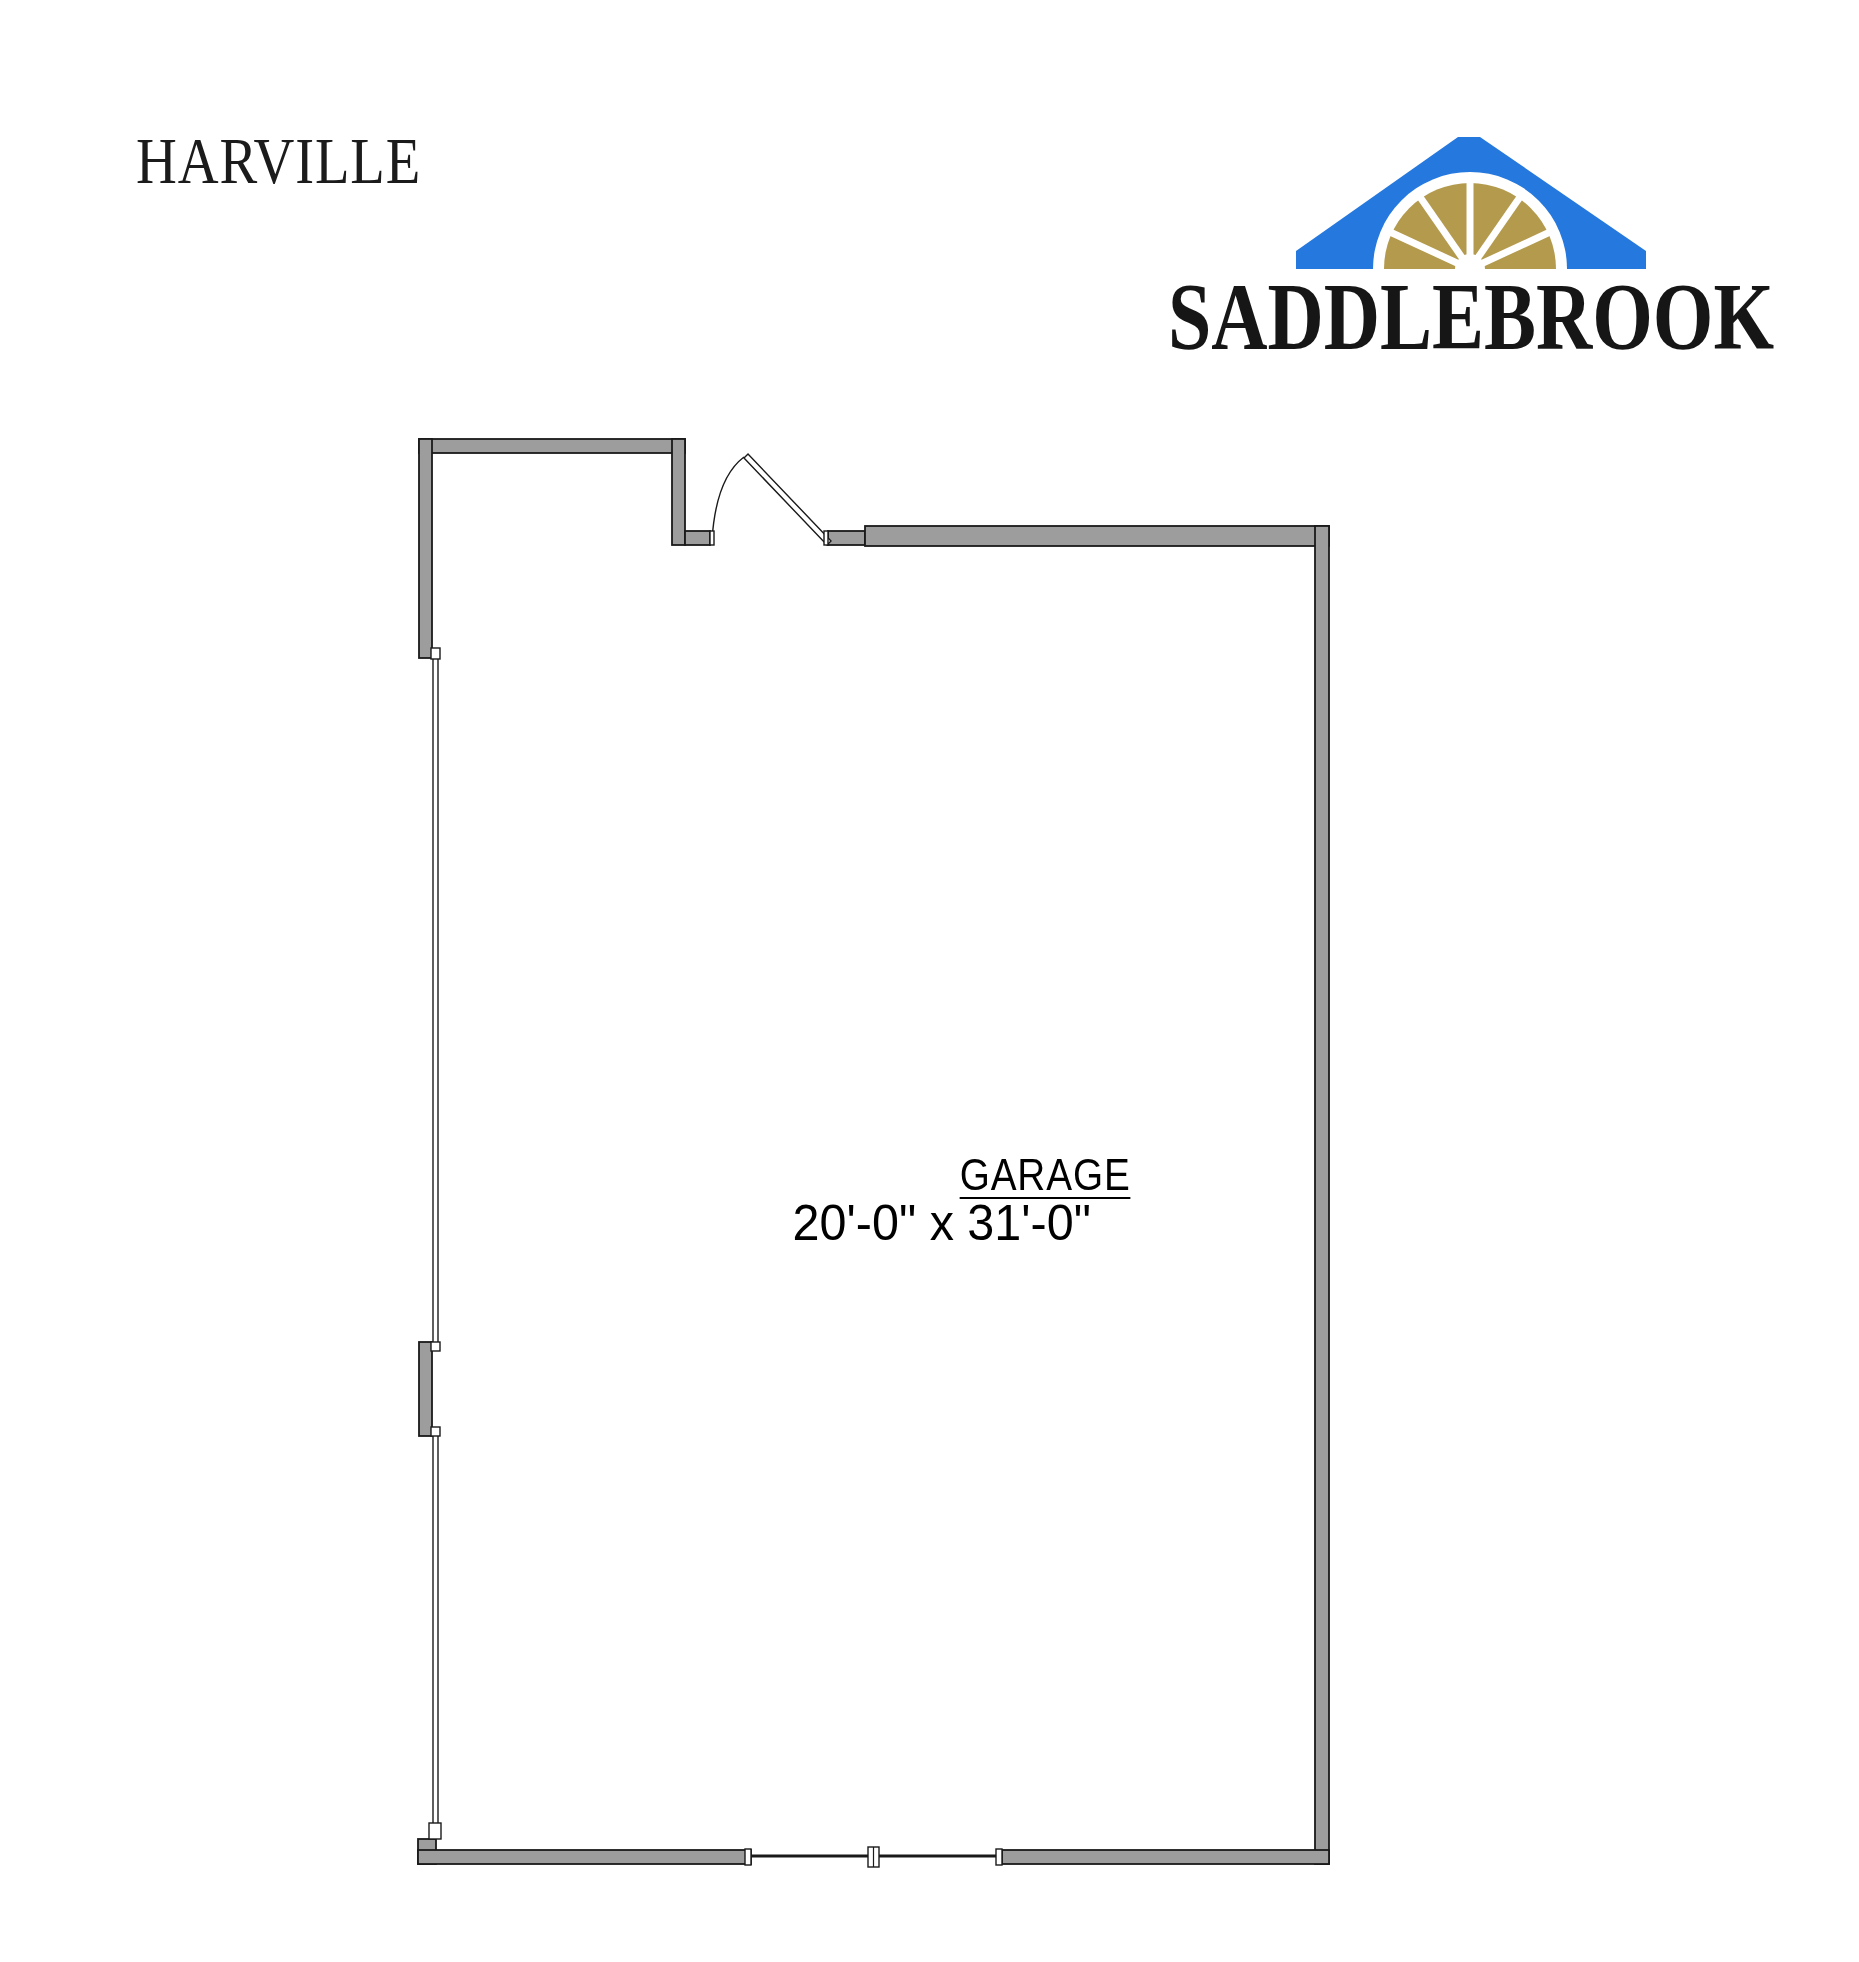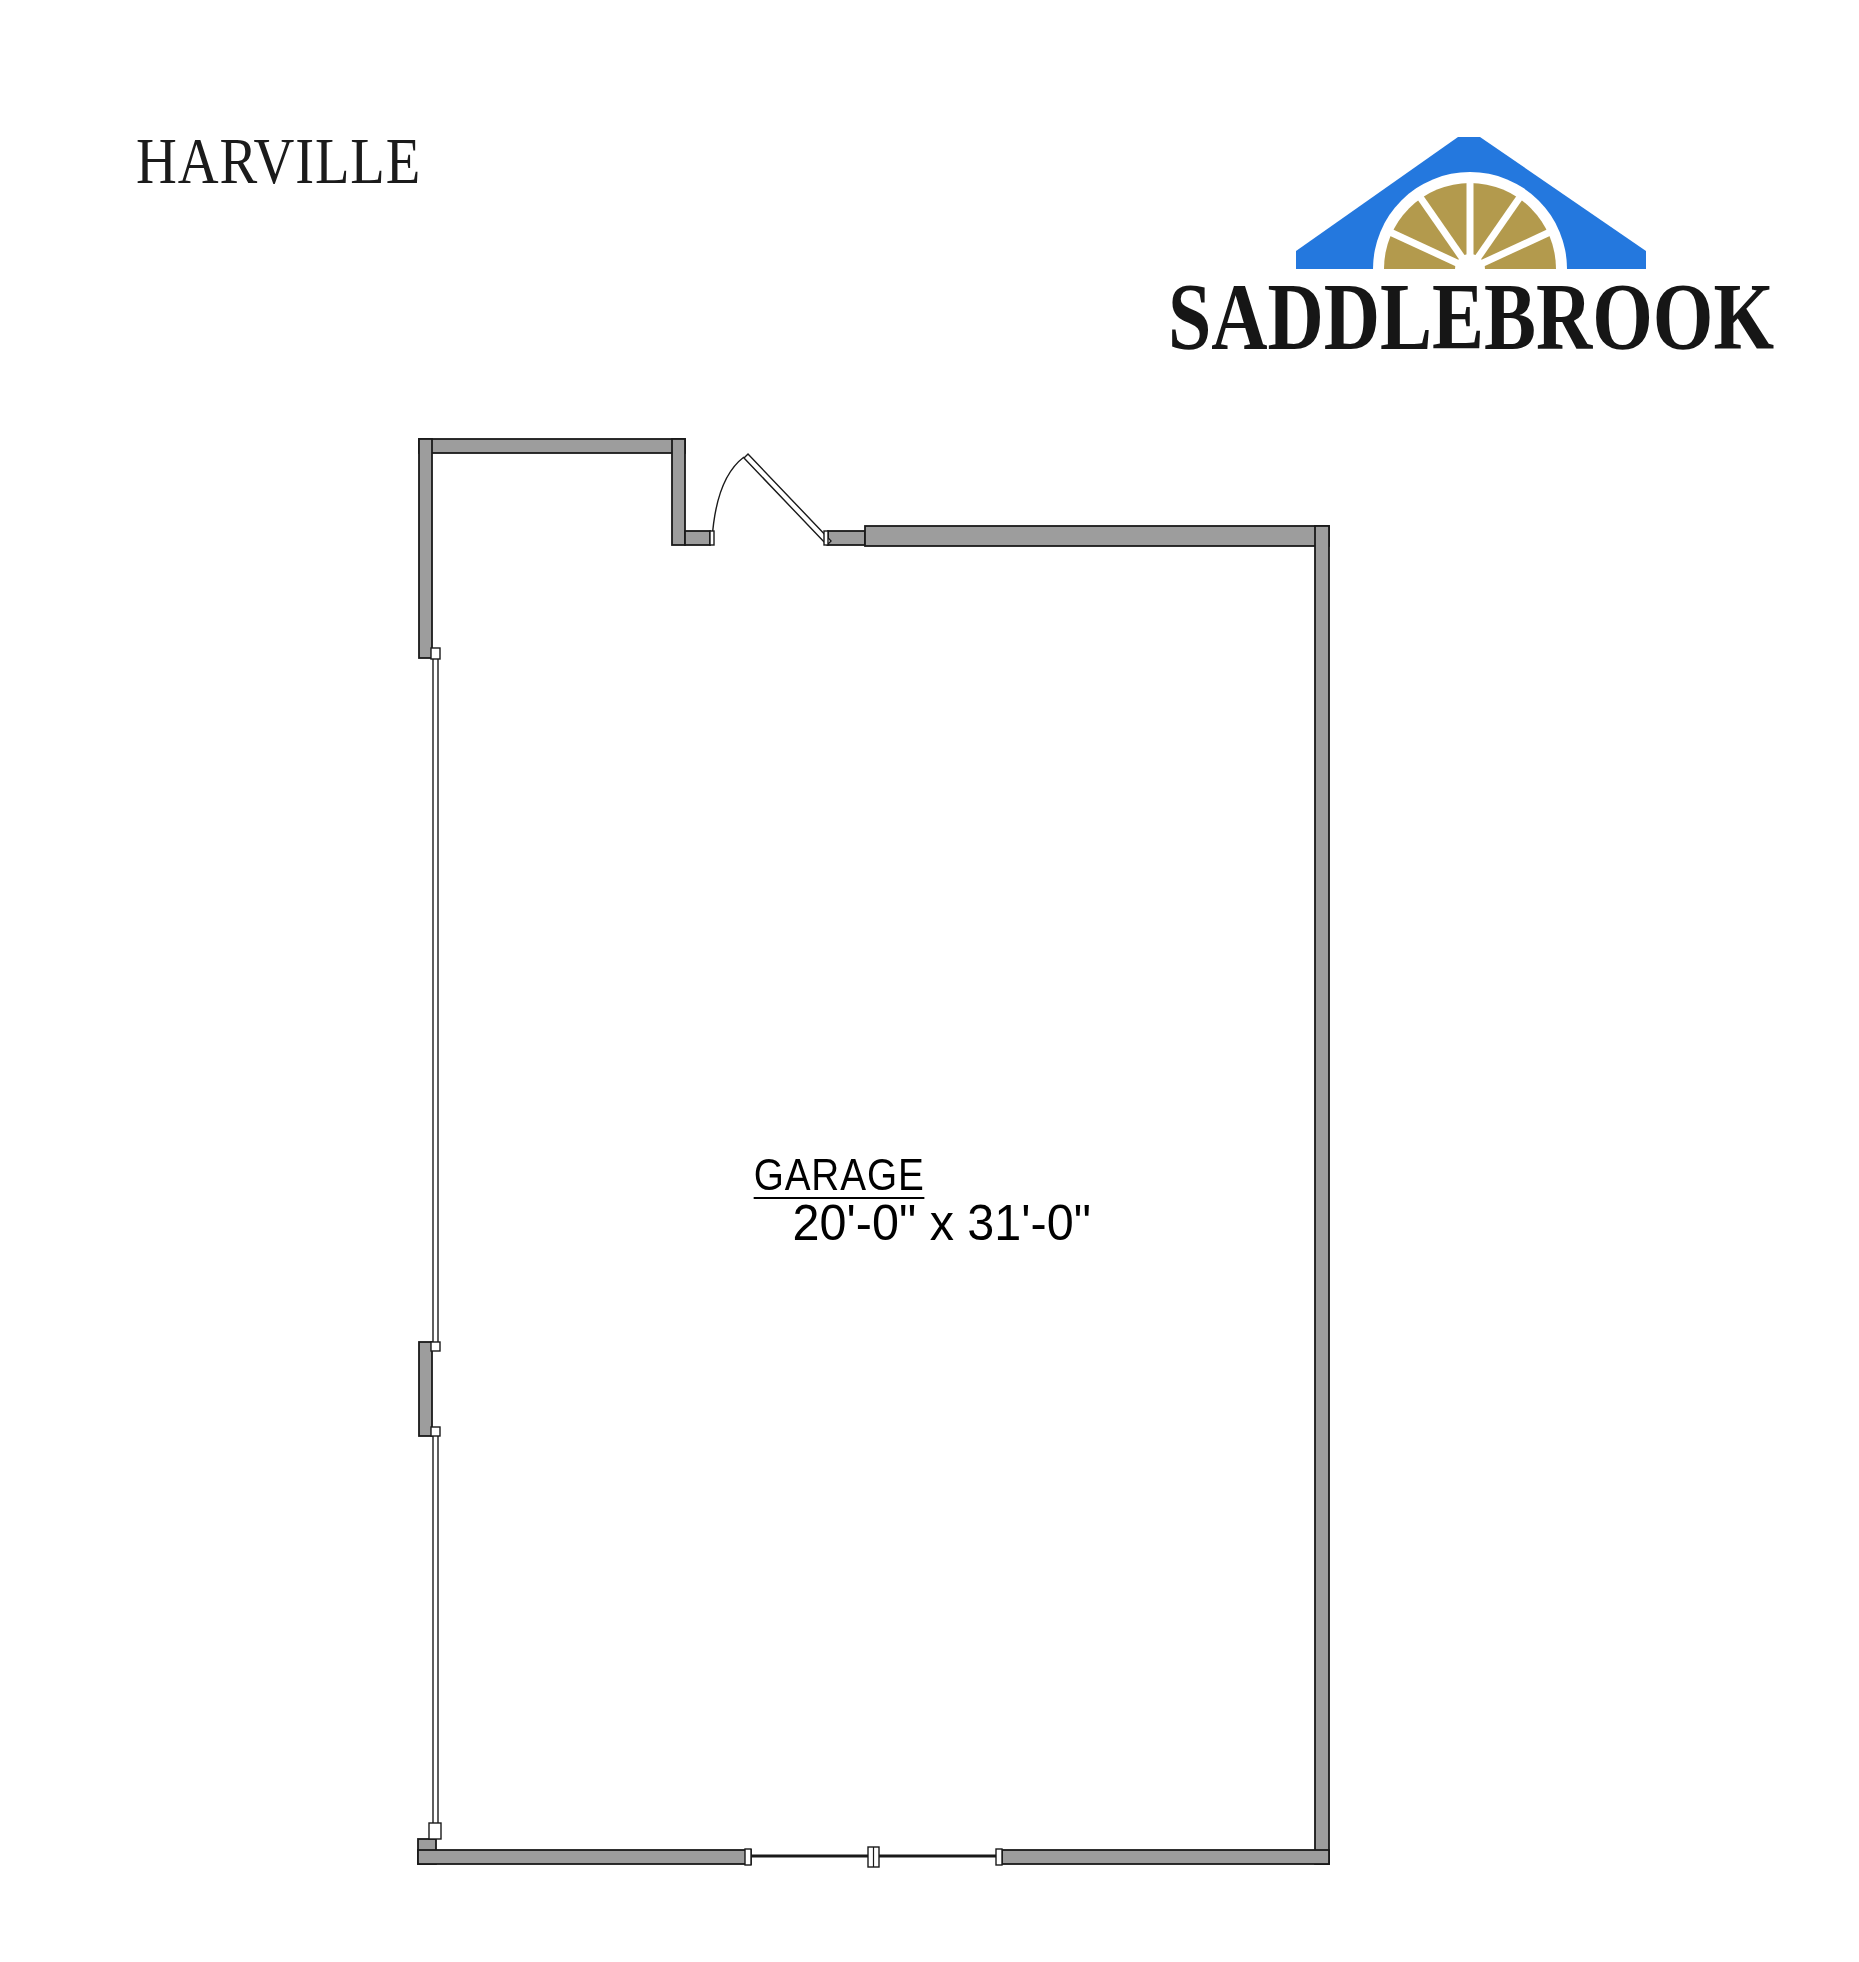--- a/index.html
+++ b/index.html
@@ -28,21 +28,21 @@
   .brand-name{
     left:1168px;top:270px;
     font-family:"Liberation Serif", serif;
     font-weight:bold;
     font-size:95px;line-height:1;color:#161616;
     white-space:nowrap;
   }
   .brand-name .squeeze{display:inline-block;transform:scaleX(0.82);transform-origin:left top;}
   .room-label-wrap{
     left:742px;top:1153px;width:400px;
-    text-align:left;line-height:1;
+    text-align:right;line-height:1;
   }
   .room-label{
     display:inline-block;
     font-size:44px;color:#000;line-height:44px;
     letter-spacing:1px;
     border-bottom:2px solid #000;
     transform:scaleX(0.88);transform-origin:center top;
     white-space:nowrap;
   }
   .room-dims-wrap{

